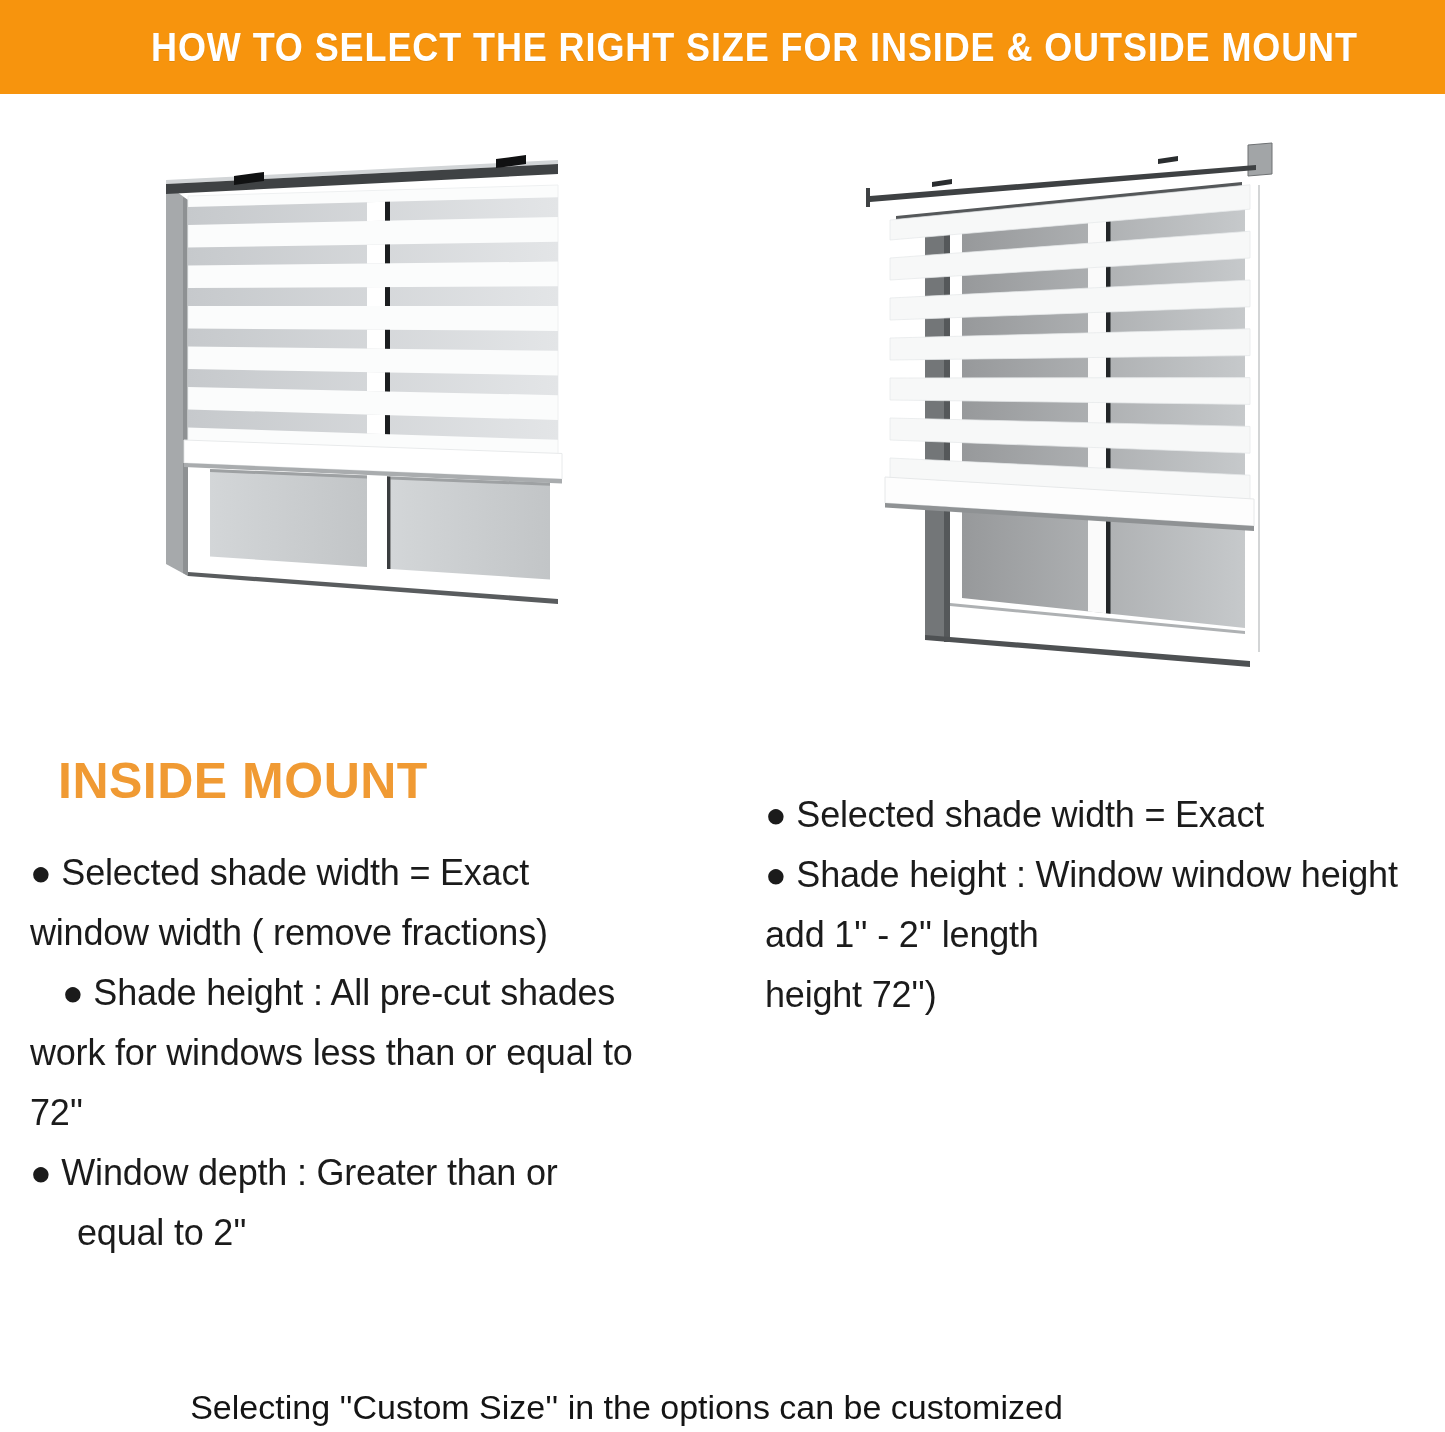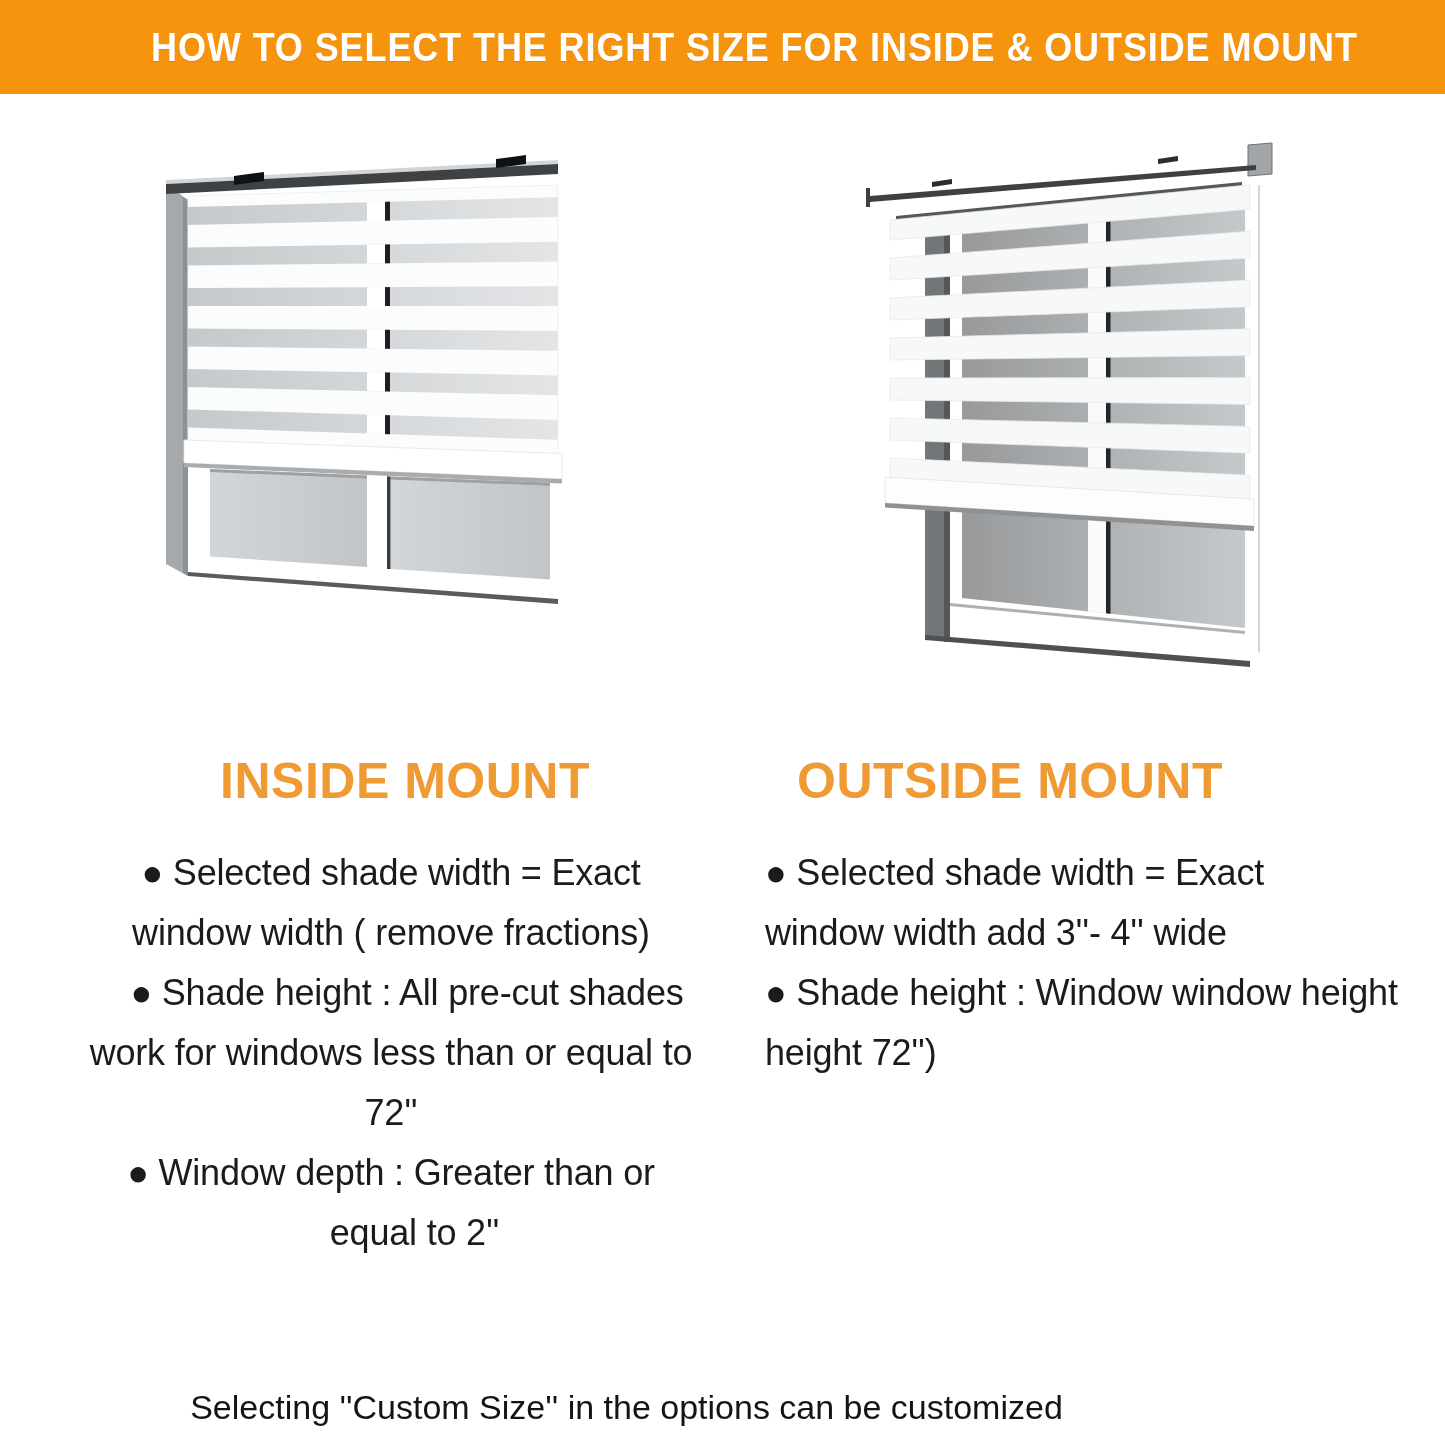--- a/index.html
+++ b/index.html
@@ -18,21 +18,21 @@
   .banner h1{
     margin:0;color:#ffffff;font-size:40px;font-weight:bold;
     letter-spacing:1px;white-space:nowrap;
     transform:scaleX(0.9);transform-origin:center;
     text-shadow:0 1px 0 rgba(180,110,0,.35);
   }
   .fig{position:absolute;width:520px;height:600px;top:130px;}
   .fig-inside{left:130px;}
   .fig-outside{left:840px;}
   .col{position:absolute;top:752px;}
-  .col-left{left:46px;width:690px;text-align:center;}
+  .col-left{left:30px;width:690px;}
   .col-right{left:765px;width:670px;}
   .col h2{
     margin:0;font-size:50px;font-weight:bold;color:#F09A33;
     letter-spacing:0.5px;height:58px;line-height:58px;white-space:nowrap;
   }
   .col-left h2{margin-left:28px;}
   .col-right h2{margin-left:32px;}
   .lines{margin-top:33px;}
   .line{
     font-size:36px;color:#1B1B1B;height:60px;line-height:60px;
@@ -176,24 +176,23 @@
       <div class="line" style="color: rgb(27, 27, 27);">window width ( remove fractions)</div>
       <div class="line" style="color: rgb(27, 27, 27); margin-left: 32px;">● Shade height : All pre-cut shades</div>
       <div class="line" style="color: rgb(27, 27, 27);">work for windows less than or equal to</div>
       <div class="line" style="color: rgb(27, 27, 27);">72''</div>
       <div class="line" style="color: rgb(27, 27, 27);">● Window depth : Greater than or</div>
       <div class="line" style="color: rgb(27, 27, 27); margin-left: 47px;">equal to 2''</div>
     </div>
   </section>
 
   <section class="col col-right">
-    <h2 style="color: rgb(240, 154, 51);">OUTSIDE MOUNT</h2>
     <div class="lines">
       <div class="line" style="color: rgb(27, 27, 27);">● Selected shade width = Exact</div>
-      <div class="line" style="color: rgb(27, 27, 27);">window width add 3''- 4'' wide</div>
       <div class="line" style="color: rgb(27, 27, 27);">● Shade height : Window window height</div>
+      <div class="line" style="color: rgb(27, 27, 27);">add 1'' - 2'' length</div>
       <div class="line" style="color: rgb(27, 27, 27);">height 72'')</div>
     </div>
   </section>
 
   <div class="footer-note">Selecting ''Custom Size'' in the options can be customized</div>
 
 </div>
 
 </body></html>

